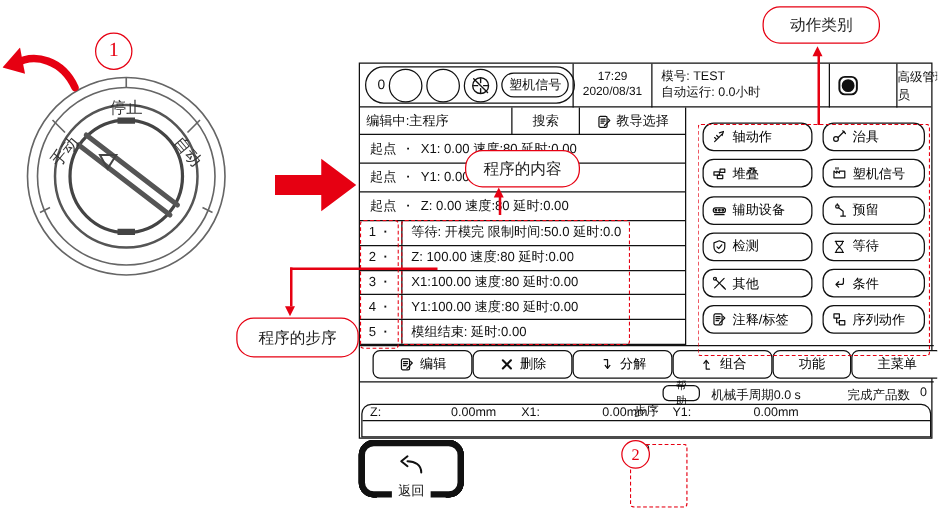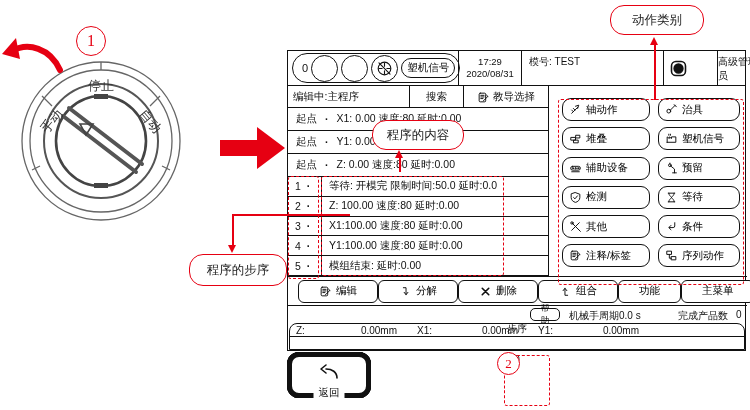--- a/index.html
+++ b/index.html
@@ -230,20 +230,21 @@
             </svg>
         </span>
         <span class="siglabel">塑机信号</span>
       </div>
       <div class="hcell timecell">
         <div>17:29</div>
         <div>2020/08/31</div>
       </div>
       <div class="hcell moldcell">
         <div>模号: TEST</div>
+        <div>自动运行: 0.0小时</div>
       </div>
       <div class="hcell usercell">
         <svg class="ic">
             <use href="#sym-user"></use>
           </svg>
       </div>
       <div class="hcell rolecell">高级管理员</div>
     </div>
 
     <div class="subhdr">
@@ -441,33 +442,33 @@
             <svg class="ic">
               <use href="#sym-note"></use>
             </svg>
           </span>
           <span>编辑</span>
         </button>
 
         <button class="tbtn">
           <span style="display:flex">
             <svg class="ic">
+              <use href="#sym-delete-x"></use>
+            </svg>
+          </span>
+          <span>删除</span>
+        </button>
+
+        <button class="tbtn">
+          <span style="display:flex">
+            <svg class="ic">
               <use href="#sym-split-arrow"></use>
             </svg>
           </span>
           <span>分解</span>
-        </button>
-
-        <button class="tbtn">
-          <span style="display:flex">
-            <svg class="ic">
-              <use href="#sym-delete-x"></use>
-            </svg>
-          </span>
-          <span>删除</span>
         </button>
 
         <button class="tbtn">
           <span style="display:flex">
             <svg class="ic">
               <use href="#sym-merge-arrow"></use>
             </svg>
           </span>
           <span>组合</span>
         </button>

